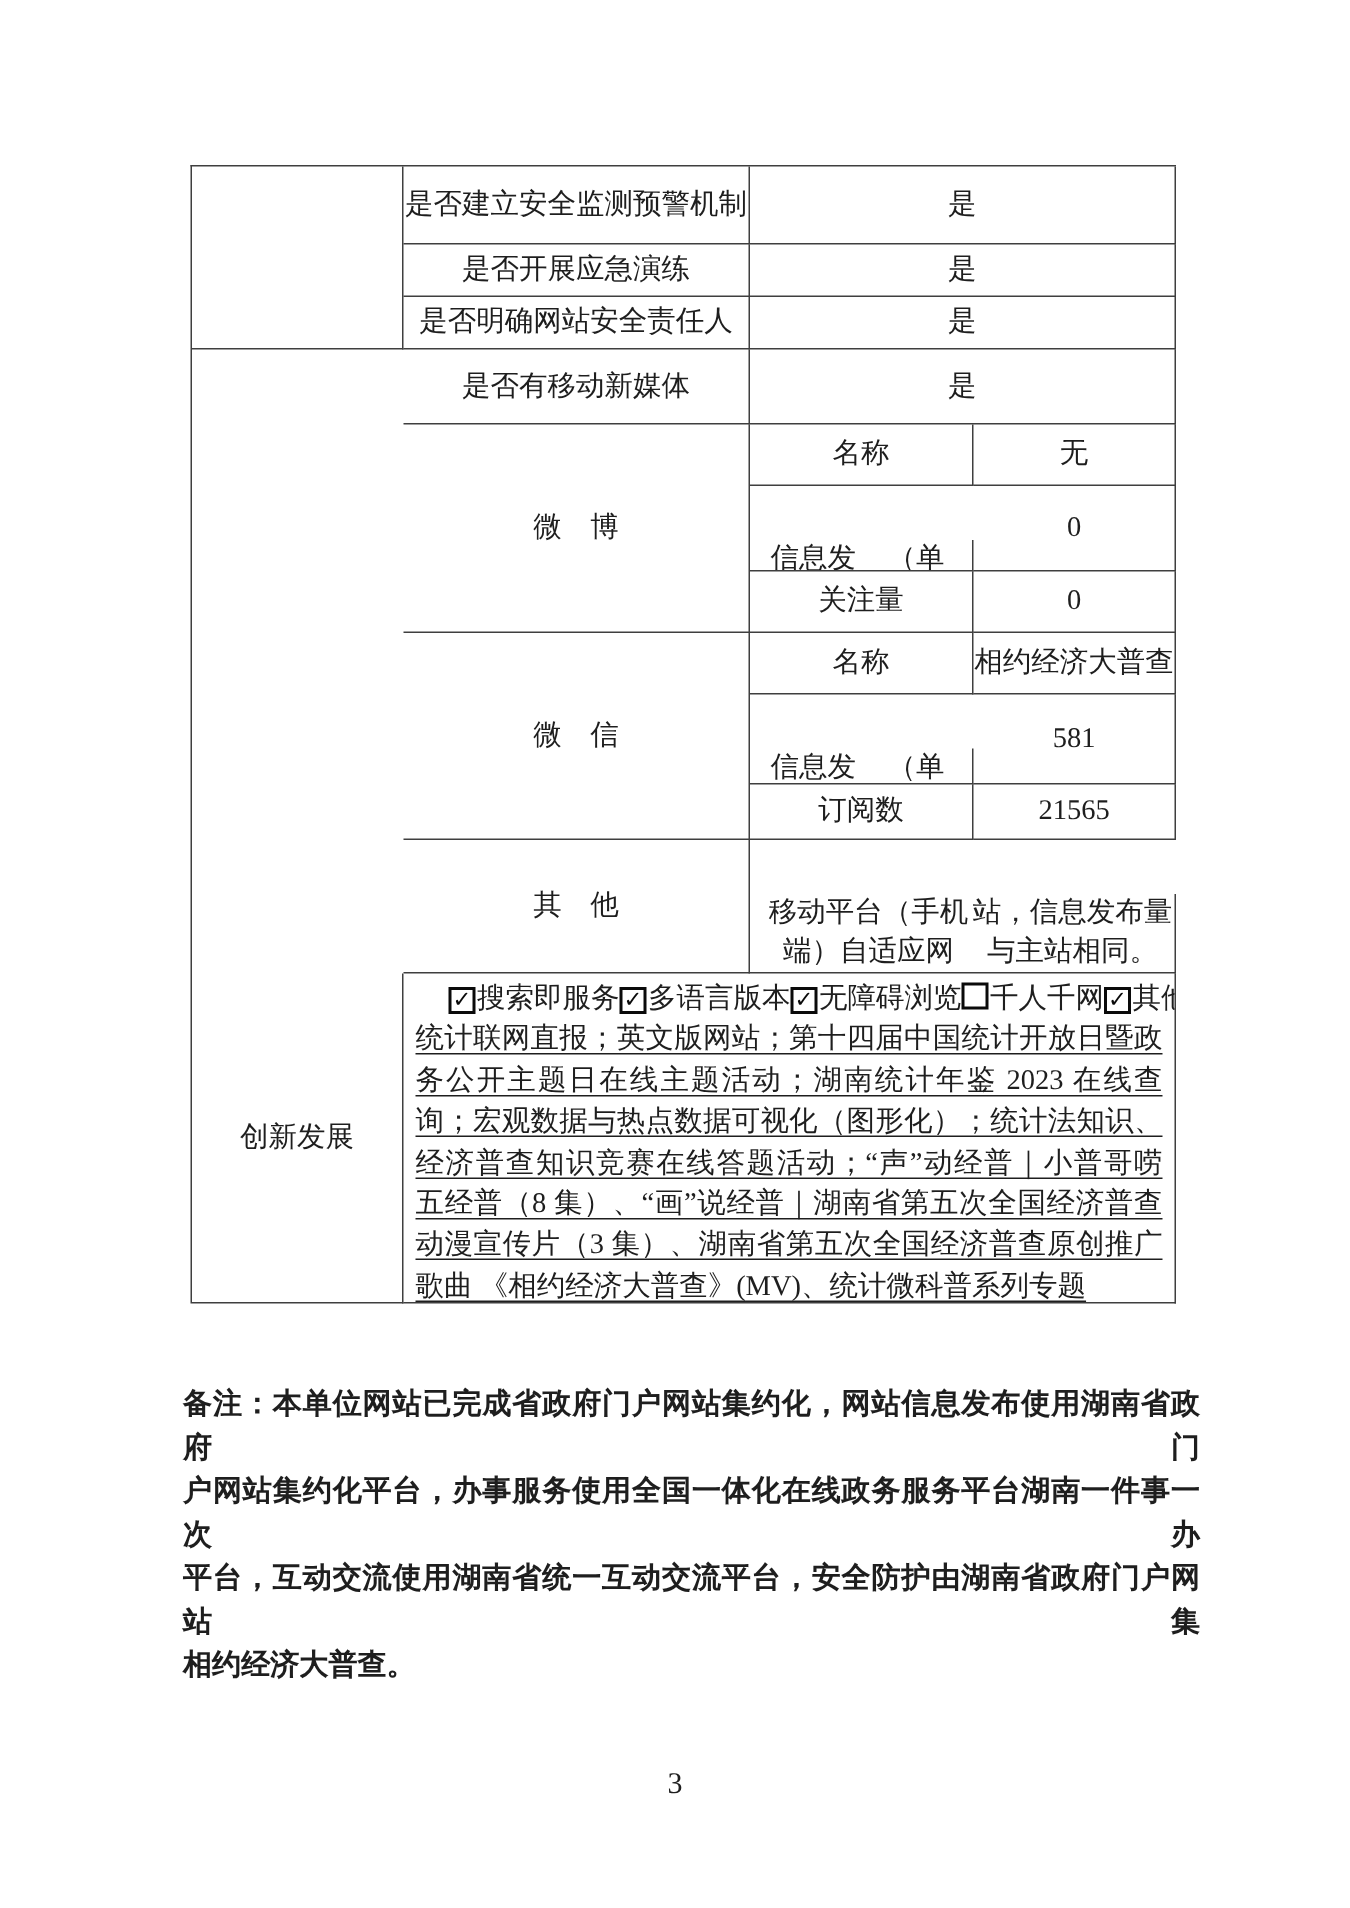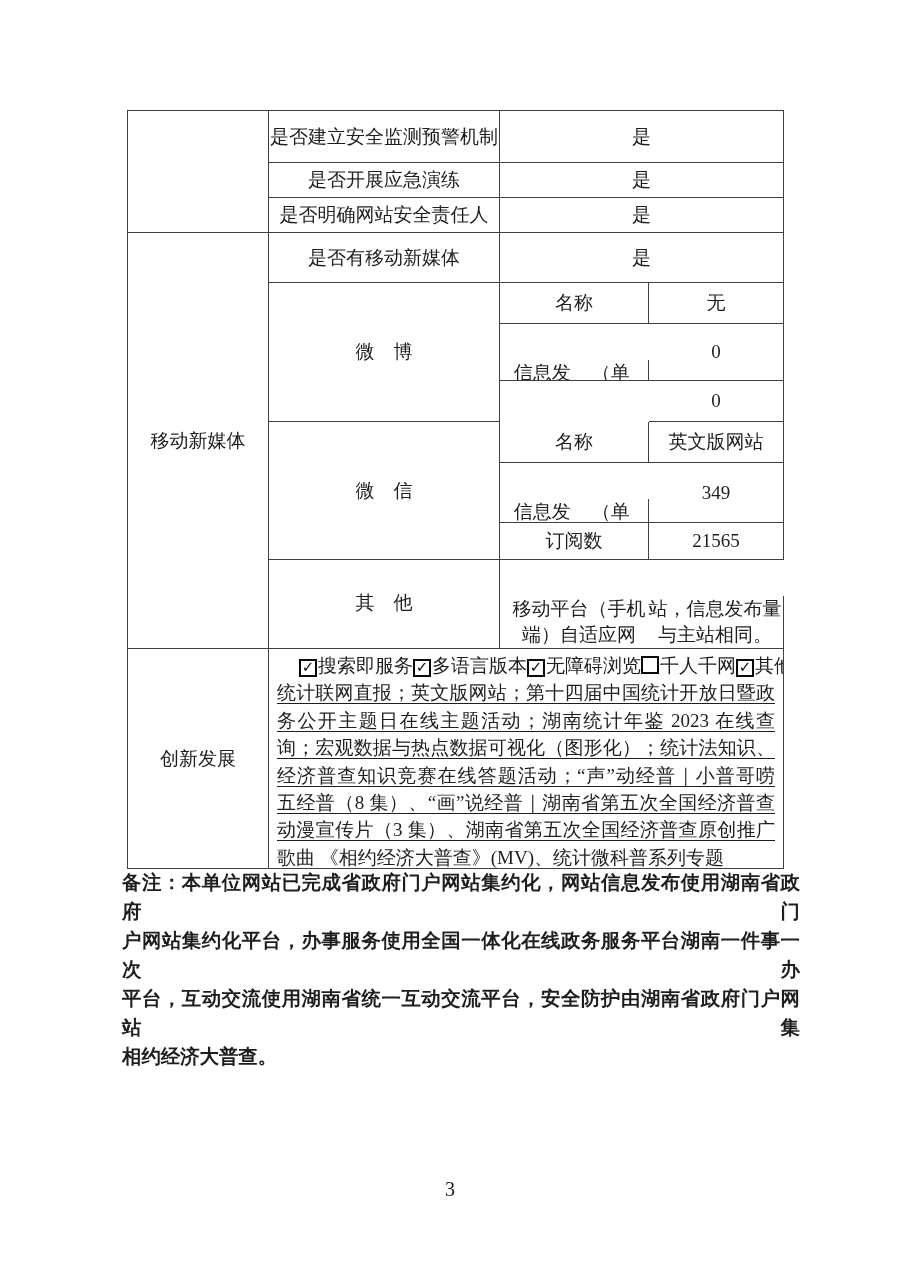--- a/index.html
+++ b/index.html
@@ -51,39 +51,38 @@
     border:2px solid #0a0a0a;margin:0 1px -2px 0;
     font-size:15px;line-height:13px;text-align:center;font-weight:bold;
     color:#0a0a0a;font-family:"DejaVu Sans",sans-serif;
   }
   .d-line{
     text-decoration:underline;text-underline-offset:4px;
     text-decoration-thickness:1px;
   }
   .d-line.just{text-align:justify;text-align-last:justify;}
   .remark{
-    position:absolute;left:122px;top:868px;width:678px;
+    position:absolute;left:122px;top:922px;width:678px;
     font-weight:bold;font-size:19.4px;line-height:29px;
   }
   .remark .r-line{text-align:justify;text-align-last:justify;}
   .remark .r-line:last-child{text-align:left;text-align-last:left;}
   .pageno{
     position:absolute;left:0;top:1178px;width:900px;
     text-align:center;font-size:20px;
   }
 </style>
 </head>
 <body>
 
 <div class="page">
 
   <div class="tbl">
 
     <div class="cell a-empty"></div>
-    <div class="cell a-mobile">移动新媒体</div>
     <div class="cell a-innov">创新发展</div>
 
     <div class="cell col a-q1">
       <span>是否建立安全监测预警</span>
       <span>机制</span>
     </div>
     <div class="cell a-v1">是</div>
 
     <div class="cell a-q2">是否开展应急演练</div>
     <div class="cell a-v2">是</div>
@@ -95,30 +94,31 @@
     <div class="cell a-v4">是</div>
 
     <div class="cell a-weibo">微　博</div>
     <div class="cell a-wb-name">名称</div>
     <div class="cell a-wb-namev">无</div>
     <div class="cell col left2 a-wb-pub">
       <span>信息发布量</span>
       <span>（单位：条）</span>
     </div>
     <div class="cell a-wb-pubv">0</div>
+    <div class="cell a-wb-fol">关注量</div>
     <div class="cell a-wb-folv">0</div>
 
     <div class="cell a-wechat">微　信</div>
     <div class="cell a-wx-name">名称</div>
-    <div class="cell a-wx-namev">英文版网站</div>
+    <div class="cell a-wx-namev">相约经济大普查</div>
     <div class="cell col left2 a-wx-pub">
       <span>信息发布量</span>
       <span>（单位：条）</span>
     </div>
-    <div class="cell a-wx-pubv">349</div>
+    <div class="cell a-wx-pubv">581</div>
     <div class="cell a-wx-sub">订阅数</div>
     <div class="cell a-wx-subv">21565</div>
 
     <div class="cell a-other">其　他</div>
     <div class="cell col left2 a-otherv">
       <span>移动平台（手机端）自适应网</span>
       <span>站，信息发布量与主站相同。</span>
     </div>
 
     <div class="cell innov-content a-innovc">

